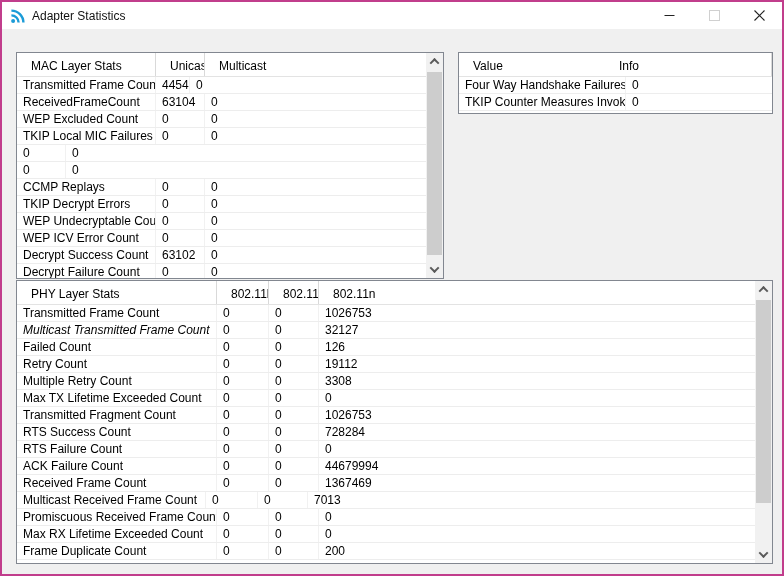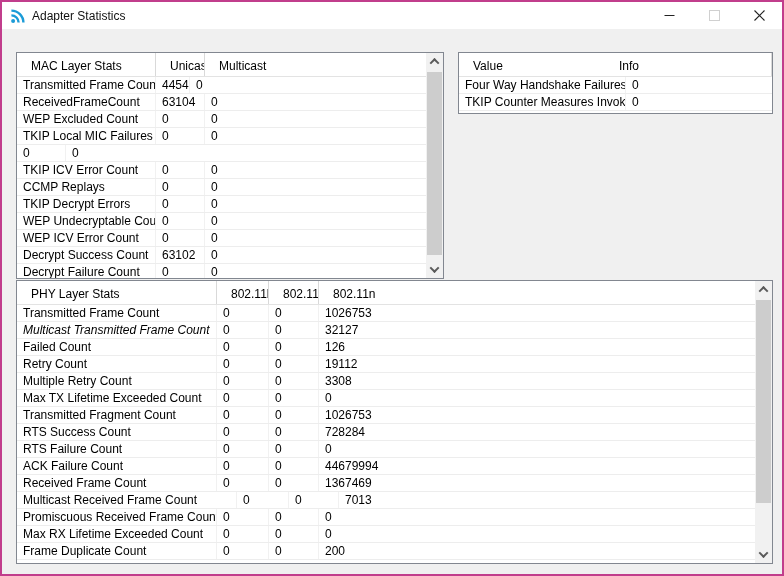--- a/index.html
+++ b/index.html
@@ -113,21 +113,20 @@
         <div class="lv-row">
           <div class="lv-cell" style="width: 139px;">TKIP Local MIC Failures</div>
           <div class="lv-cell" style="width: 49px;">0</div>
           <div class="lv-cell fill">0</div>
         </div>
         <div class="lv-row">
           <div class="lv-cell" style="width: 49px;">0</div>
           <div class="lv-cell fill">0</div>
         </div>
         <div class="lv-row">
-          <div class="lv-cell" style="width: 139px;">TKIP ICV Error Count</div>
           <div class="lv-cell" style="width: 49px;">0</div>
           <div class="lv-cell fill">0</div>
         </div>
         <div class="lv-row">
           <div class="lv-cell" style="width: 139px;">CCMP Replays</div>
           <div class="lv-cell" style="width: 49px;">0</div>
           <div class="lv-cell fill">0</div>
         </div>
         <div class="lv-row">
           <div class="lv-cell" style="width: 139px;">TKIP Decrypt Errors</div>
@@ -251,21 +250,21 @@
           <div class="lv-cell" style="width: 50px;">0</div>
           <div class="lv-cell fill">44679994</div>
         </div>
         <div class="lv-row">
           <div class="lv-cell" style="width: 200px;">Received Frame Count</div>
           <div class="lv-cell" style="width: 52px;">0</div>
           <div class="lv-cell" style="width: 50px;">0</div>
           <div class="lv-cell fill">1367469</div>
         </div>
         <div class="lv-row">
-          <div class="lv-cell" style="width: 220px;">Multicast Received Frame Count</div>
+          <div class="lv-cell" style="width: 189px;">Multicast Received Frame Count</div>
           <div class="lv-cell" style="width: 52px;">0</div>
           <div class="lv-cell" style="width: 50px;">0</div>
           <div class="lv-cell fill">7013</div>
         </div>
         <div class="lv-row">
           <div class="lv-cell" style="width: 200px;">Promiscuous Received Frame Count</div>
           <div class="lv-cell" style="width: 52px;">0</div>
           <div class="lv-cell" style="width: 50px;">0</div>
           <div class="lv-cell fill">0</div>
         </div>

